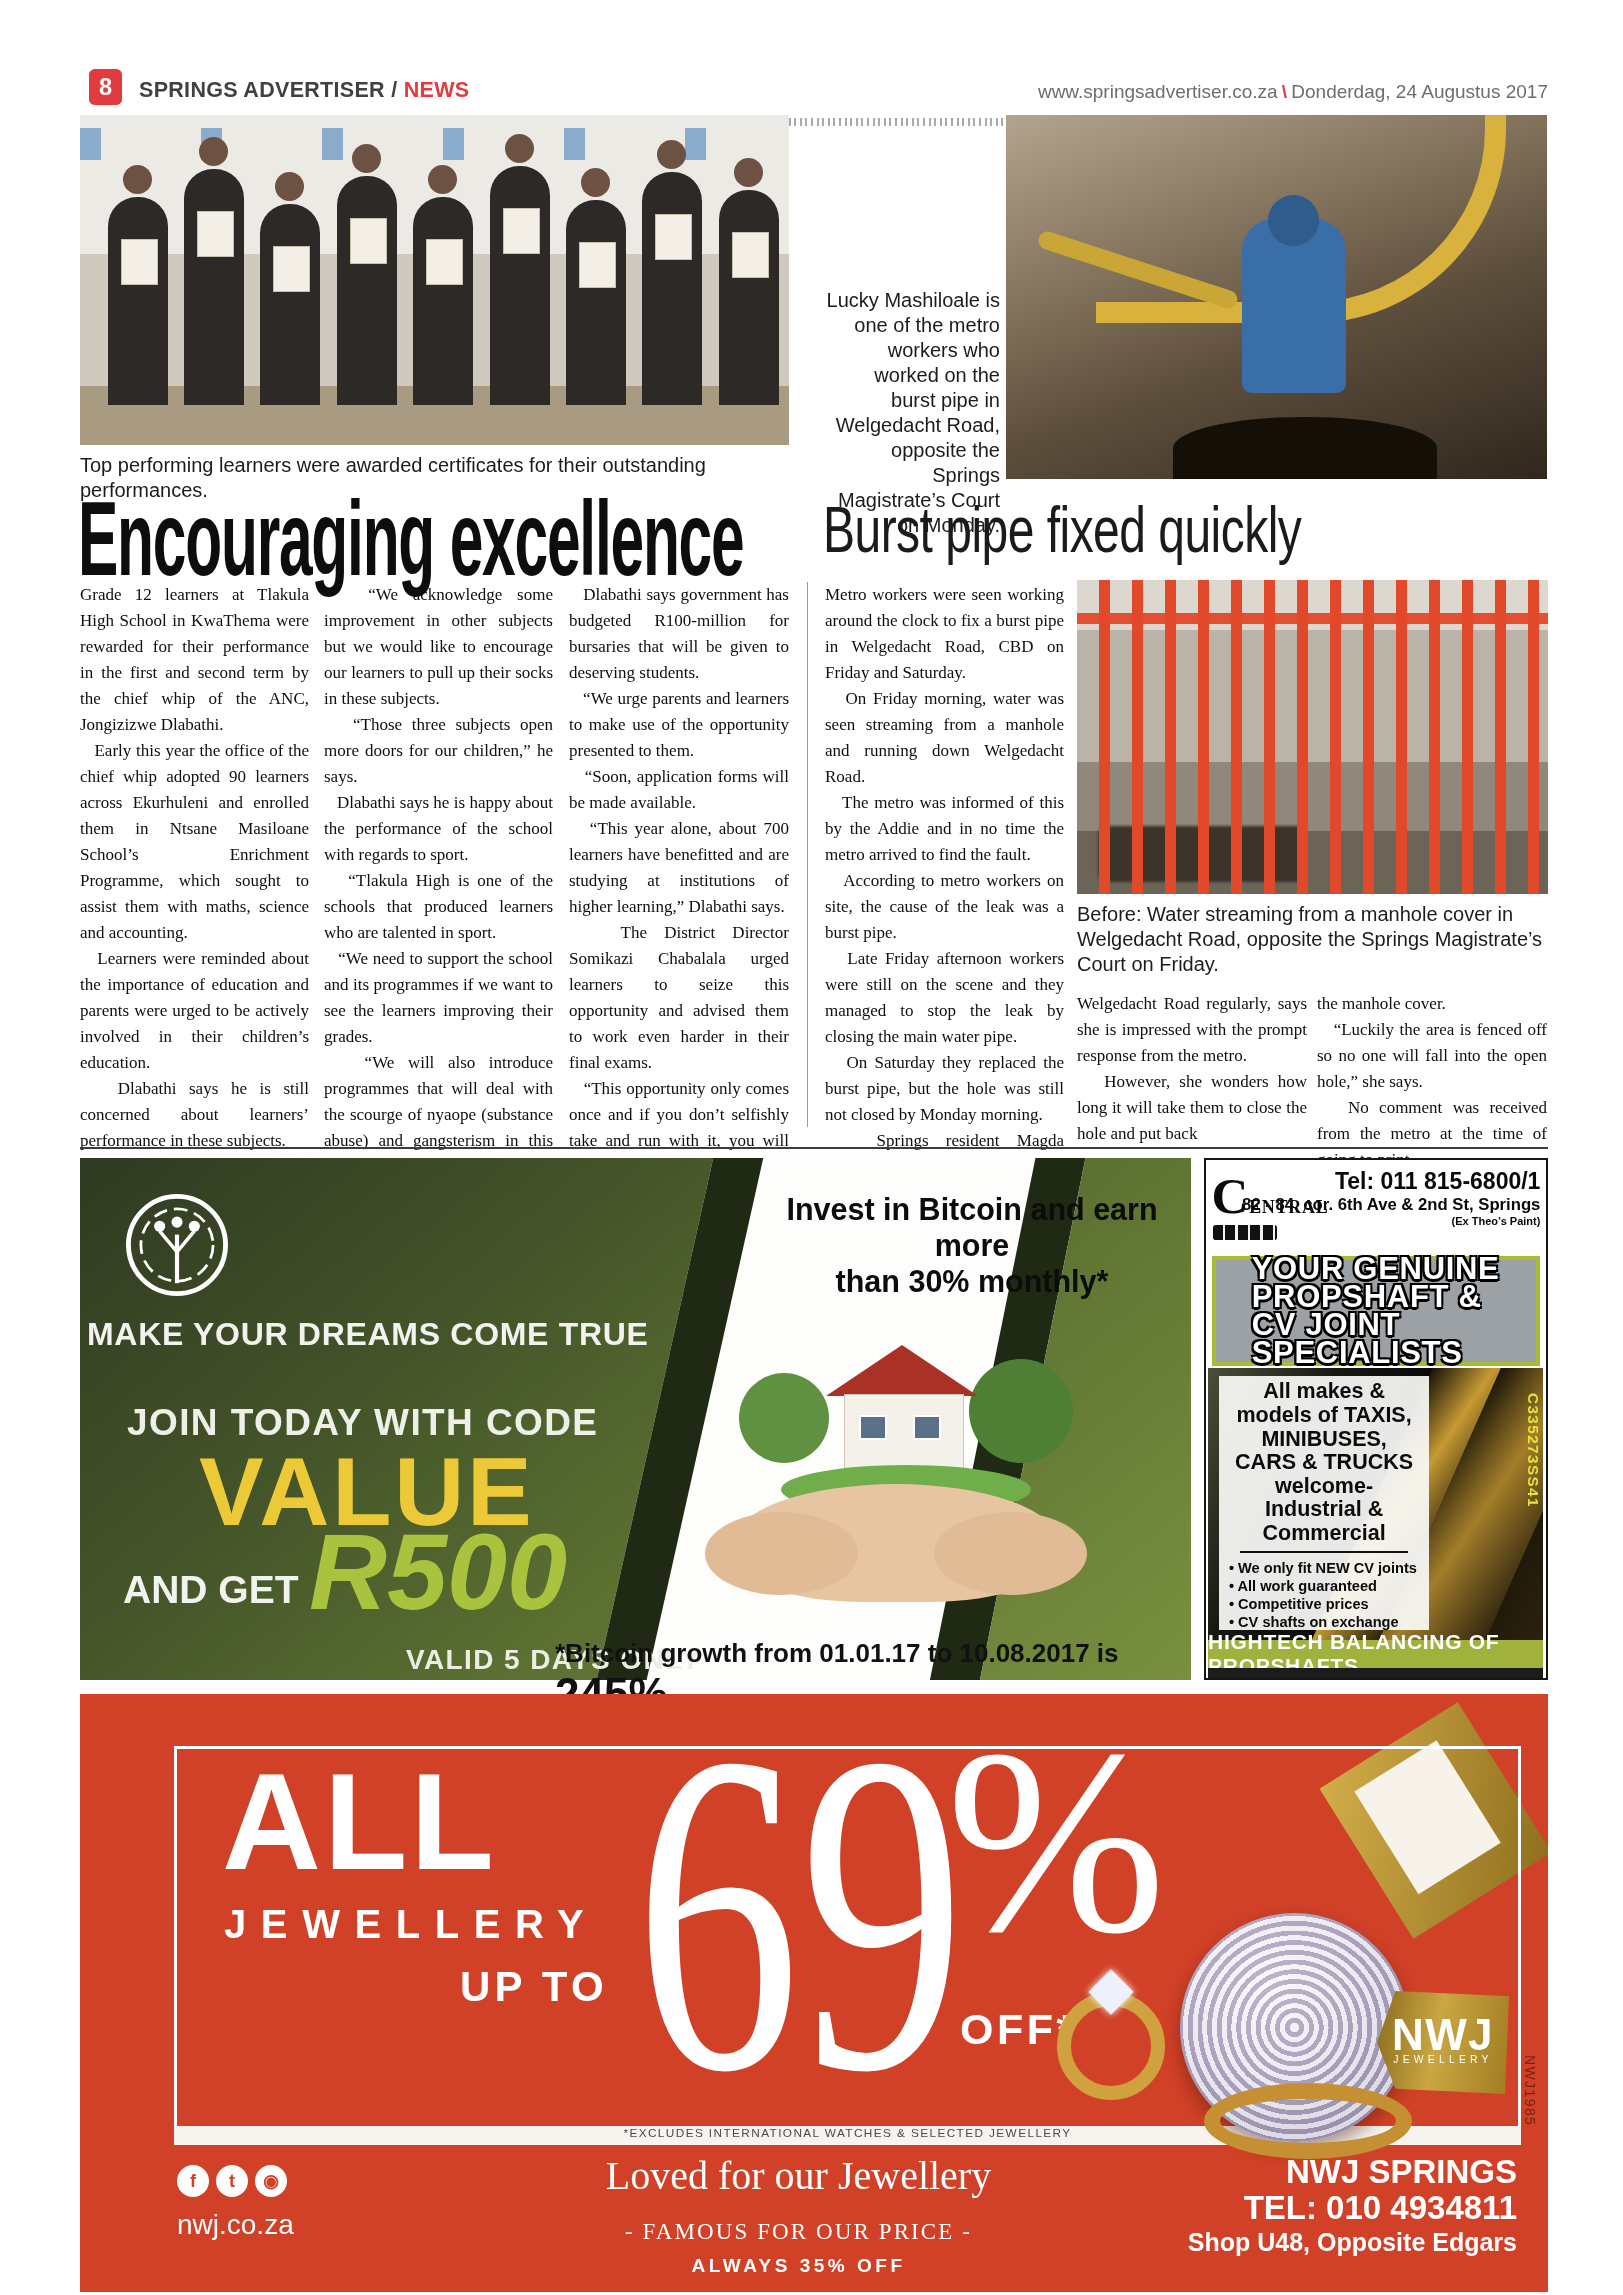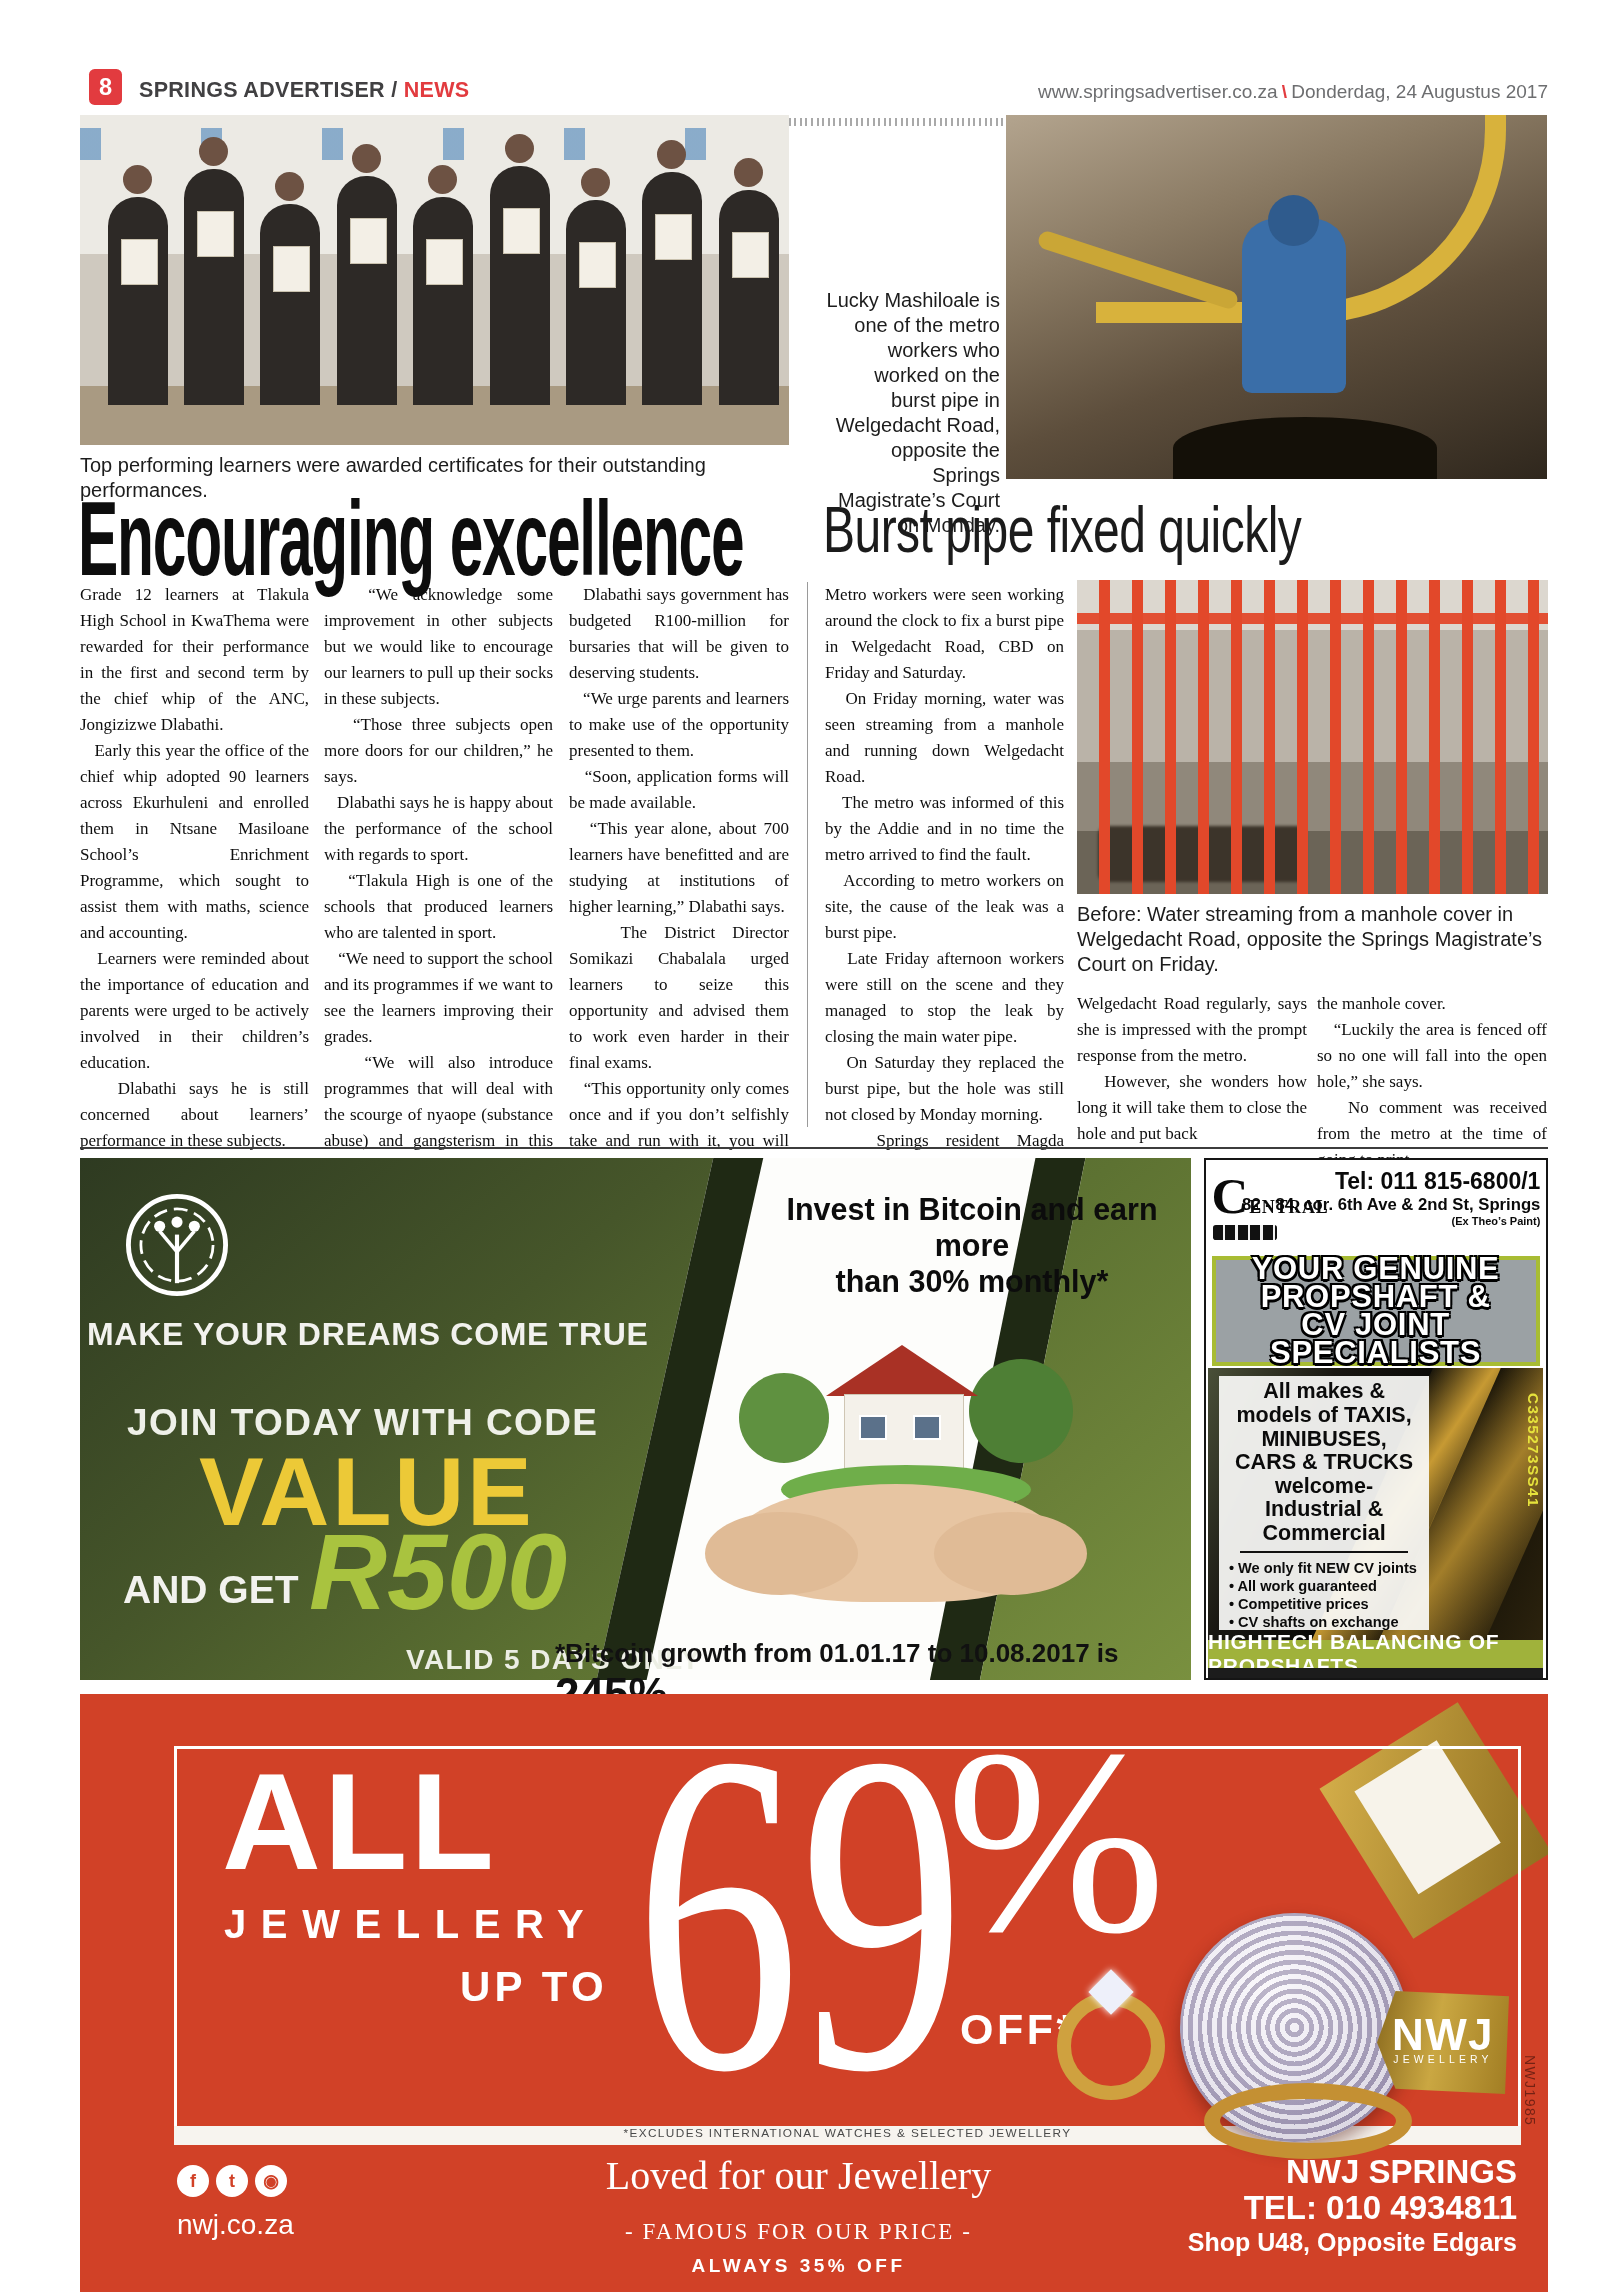--- a/index.html
+++ b/index.html
@@ -77,21 +77,21 @@
   .logoword{display:inline-block;font-size:18px;letter-spacing:0.7px;}
   .logoword::first-letter{font-size:51px;}
   .shaft{display:inline-block;width:64px;height:15.3px;margin:0 1.4px 4.2px 1.4px;vertical-align:middle;
          background:repeating-linear-gradient(90deg,#111 0 9.7px,#f2f2f2 9.7px 12.5px);border-radius:2.8px;}
   .cvjoints{font-size:21px;letter-spacing:1.4px;margin-left:36px;}
   .prop-contact{right:5.6px;top:8.3px;text-align:right;font-weight:bold;color:#0a0a0a;}
   .prop-tel{font-size:23px;}
   .prop-addr{font-size:16.7px;}
   .prop-theo{font-size:11px;}
   .prop-banner{left:5.6px;top:96px;width:328px;height:110px;background:#9ba1a4;border:4.9px solid #a8bc33;box-sizing:border-box;
-               display:flex;align-items:center;justify-content:center;text-align:center;}
+               display:flex;align-items:center;justify-content:center;text-align:left;}
   .prop-banner-text{font-size:31px;line-height:28px;font-weight:bold;letter-spacing:0.7px;color:#fff;white-space:pre-line;
         text-shadow:-2.1px -2.1px 0 #000,2.1px -2.1px 0 #000,-2.1px 2.1px 0 #000,2.1px 2.1px 0 #000,0 2.8px 0 #000;}
   .prop-photo{left:2.1px;top:208px;width:335px;height:272px;background:
       linear-gradient(115deg,#4a5038 0%,#191712 28%,#060604 55%,#141006 75%,#2c230e 100%);overflow:hidden;}
   .gold-streak{position:absolute;background:linear-gradient(100deg,rgba(210,170,60,0) 0%,#c79a33 45%,rgba(210,170,60,0) 100%);transform:rotate(24deg);}
   .prop-panel{position:absolute;left:11px;top:8.3px;width:210px;height:254px;background:rgba(250,250,248,.93);
               text-align:center;padding:4.2px 2.8px;box-sizing:border-box;overflow:hidden;}
   .prop-body{font-size:21.5px;line-height:23.6px;font-weight:bold;color:#0b0b0b;white-space:pre-line;}
   .prop-div{width:82%;height:2.1px;background:#111;margin:5.6px auto;}
   .prop-bullets{font-size:14.6px;line-height:18px;font-weight:bold;color:#0b0b0b;text-align:left;padding-left:7px;}

